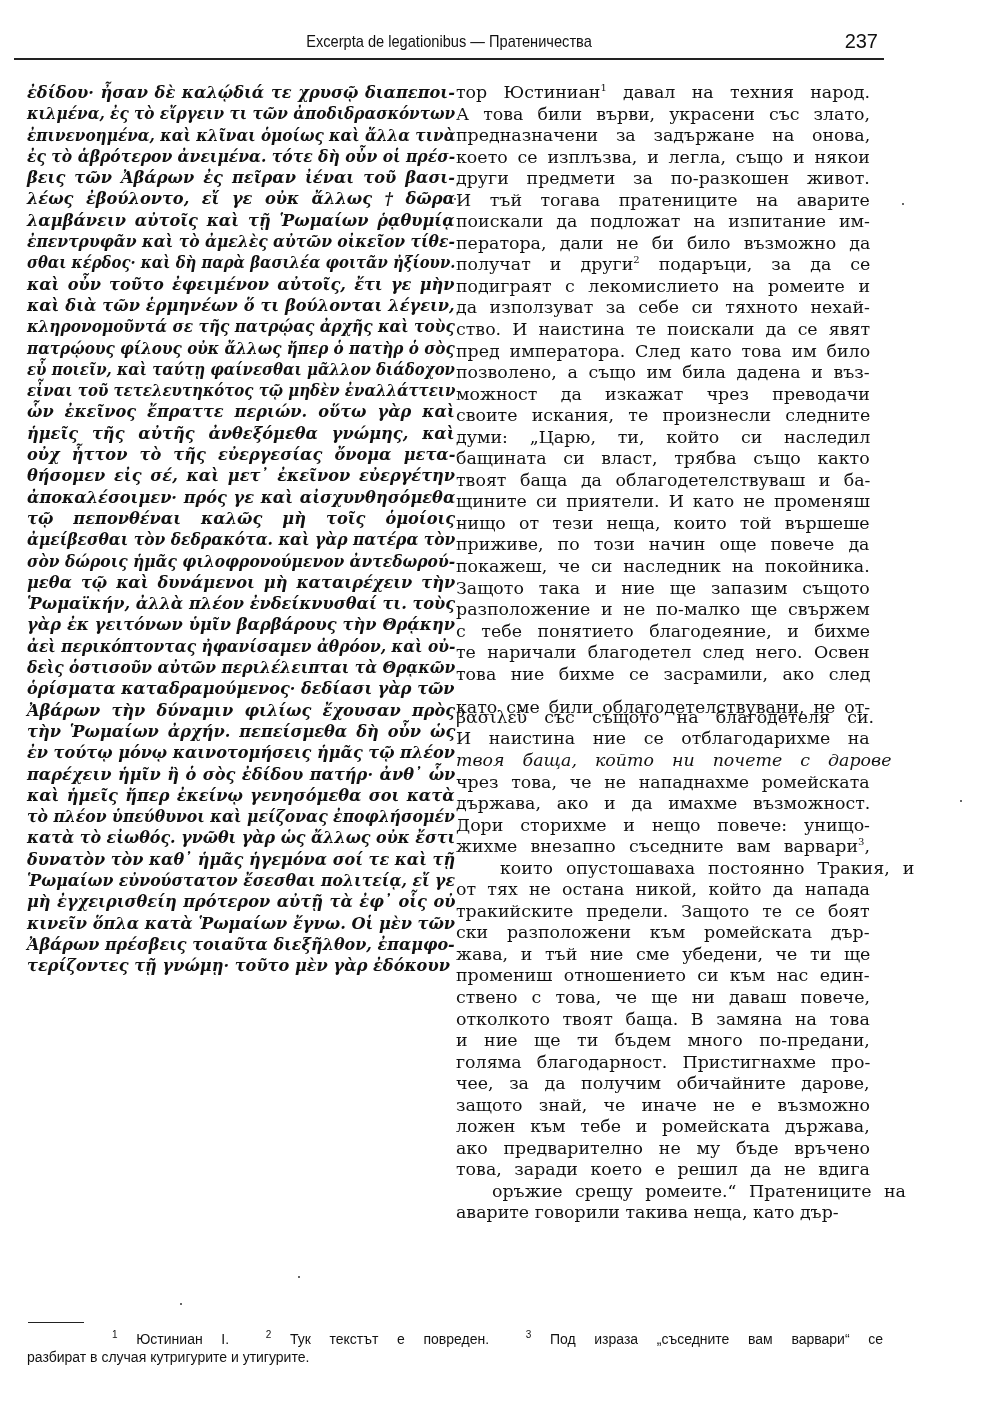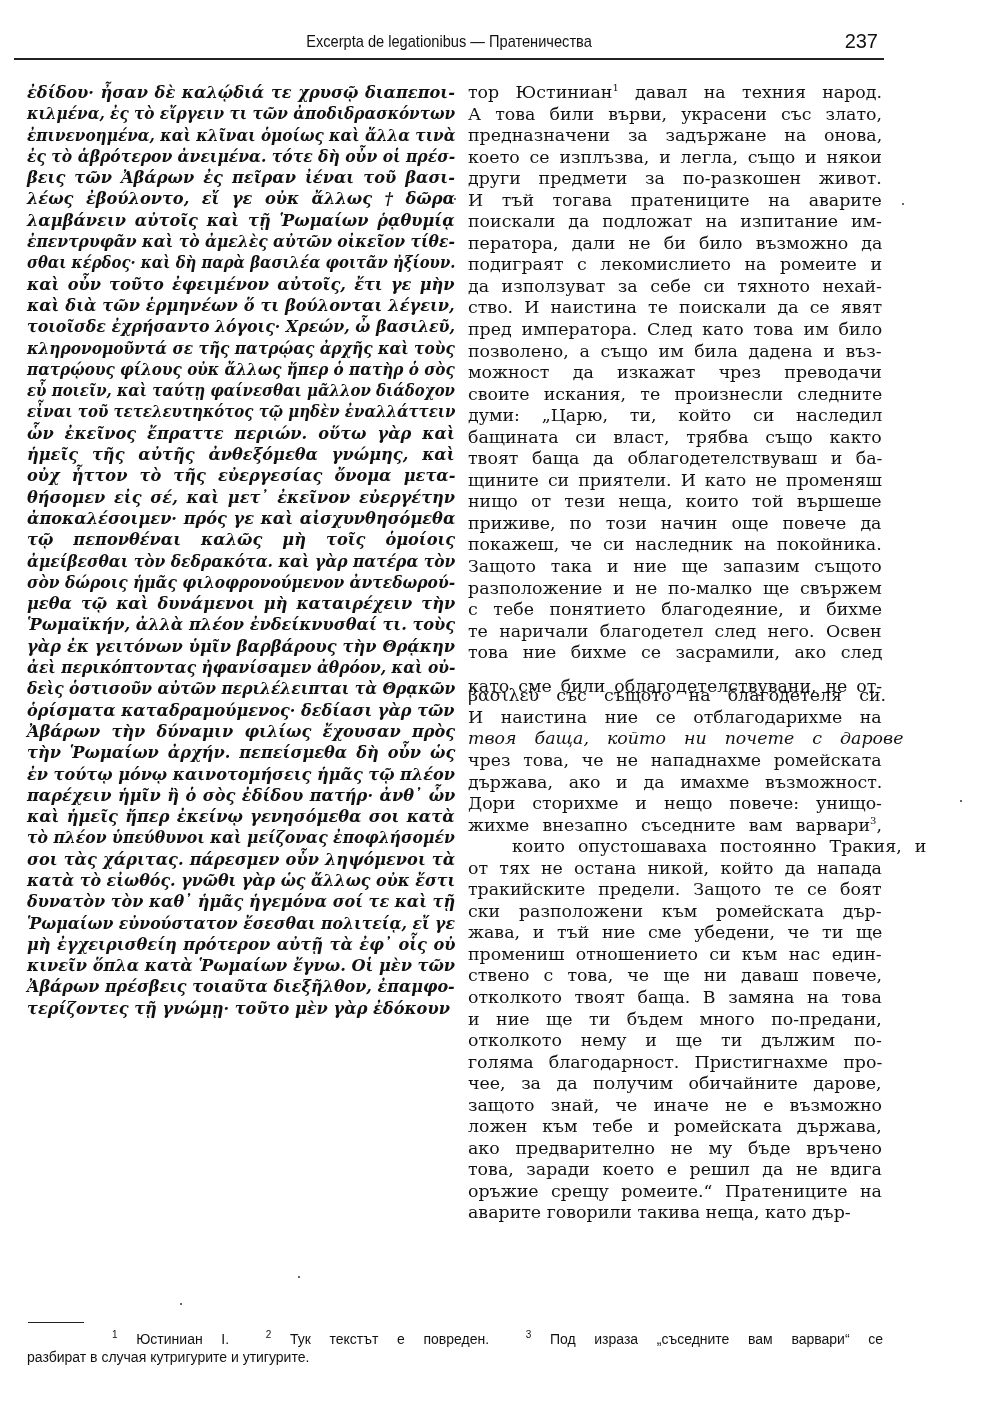--- a/index.html
+++ b/index.html
@@ -19,21 +19,21 @@
     }
     .col {
       position: absolute; top: 82px;
     }
     .col-greek {
       left: 27px; width: 428px;
       font-family: "DejaVu Serif", serif; font-style: italic; font-weight: bold;
       font-size: 16.2px;
     }
     .col-bg {
-      left: 468px; width: 414px;
+      left: 456px; width: 414px;
       font-family: "DejaVu Serif", serif; font-size: 17.4px;
     }
     .line {
       height: 21.3px; line-height: 21.3px; white-space: nowrap;
       text-align: justify; text-align-last: justify; overflow: visible;
     }
     .col-bg .line { height: 21.55px; line-height: 21.55px; }
     .line.last { text-align-last: left; }
     .footnote-rule {
       position: absolute; left: 28px; top: 1322px; width: 56px; height: 0;
@@ -62,21 +62,20 @@
     <div class="line"><span style="display: inline-block; white-space: nowrap; transform-origin: left center; transform: scaleX(0.944812);">κιλμένα, ἐς τὸ εἴργειν τι τῶν ἀποδιδρασκόντων</span></div>
     <div class="line"><span style="display: inline-block; white-space: nowrap; transform-origin: left center; transform: scaleX(0.944812);">ἐπινενοημένα, καὶ κλῖναι ὁμοίως καὶ ἄλλα τινὰ</span></div>
     <div class="line"><span style="display: inline-block; white-space: nowrap; transform-origin: left center; transform: scaleX(0.961798);">ἐς τὸ ἁβρότερον ἀνειμένα. τότε δὴ οὖν οἱ πρέσ-</span></div>
     <div class="line"><span style="display: inline-block; white-space: nowrap; word-spacing: 3.42857px;">βεις τῶν Ἀβάρων ἐς πεῖραν ἰέναι τοῦ βασι-</span></div>
     <div class="line"><span style="display: inline-block; white-space: nowrap; word-spacing: 6.85714px;">λέως ἐβούλοντο, εἴ γε οὐκ ἄλλως † δῶρα</span></div>
     <div class="line"><span style="display: inline-block; white-space: nowrap; word-spacing: 3.2px;">λαμβάνειν αὐτοῖς καὶ τῇ Ῥωμαίων ῥᾳθυμίᾳ</span></div>
     <div class="line"><span style="display: inline-block; white-space: nowrap; transform-origin: left center; transform: scaleX(0.961798);">ἐπεντρυφᾶν καὶ τὸ ἀμελὲς αὐτῶν οἰκεῖον τίθε-</span></div>
     <div class="line"><span style="display: inline-block; white-space: nowrap; transform-origin: left center; transform: scaleX(0.916488);">σθαι κέρδος· καὶ δὴ παρὰ βασιλέα φοιτᾶν ἠξίουν.</span></div>
     <div class="line"><span style="display: inline-block; white-space: nowrap; word-spacing: 2.57143px;">καὶ οὖν τοῦτο ἐφειμένον αὐτοῖς, ἔτι γε μὴν</span></div>
     <div class="line"><span style="display: inline-block; white-space: nowrap; word-spacing: 0.285714px;">καὶ διὰ τῶν ἑρμηνέων ὅ τι βούλονται λέγειν,</span></div>
-    <div class="line"><span style="display: inline-block; white-space: nowrap; transform-origin: left center; transform: scaleX(0.977169);">τοιοῖσδε ἐχρήσαντο λόγοις· Χρεών, ὦ βασιλεῦ,</span></div>
     <div class="line"><span style="display: inline-block; white-space: nowrap; transform-origin: left center; transform: scaleX(0.951111);">κληρονομοῦντά σε τῆς πατρῴας ἀρχῆς καὶ τοὺς</span></div>
     <div class="line"><span style="display: inline-block; white-space: nowrap; transform-origin: left center; transform: scaleX(0.940659);">πατρῴους φίλους οὐκ ἄλλως ἤπερ ὁ πατὴρ ὁ σὸς</span></div>
     <div class="line"><span style="display: inline-block; white-space: nowrap; transform-origin: left center; transform: scaleX(0.924406);">εὖ ποιεῖν, καὶ ταύτῃ φαίνεσθαι μᾶλλον διάδοχον</span></div>
     <div class="line"><span style="display: inline-block; white-space: nowrap; transform-origin: left center; transform: scaleX(0.926407);">εἶναι τοῦ τετελευτηκότος τῷ μηδὲν ἐναλλάττειν</span></div>
     <div class="line"><span style="display: inline-block; white-space: nowrap; word-spacing: 5.33333px;">ὧν ἐκεῖνος ἔπραττε περιών. οὕτω γὰρ καὶ</span></div>
     <div class="line"><span style="display: inline-block; white-space: nowrap; word-spacing: 8.2px;">ἡμεῖς τῆς αὐτῆς ἀνθεξόμεθα γνώμης, καὶ</span></div>
     <div class="line"><span style="display: inline-block; white-space: nowrap; word-spacing: 6.5px;">οὐχ ἧττον τὸ τῆς εὐεργεσίας ὄνομα μετα-</span></div>
     <div class="line"><span style="display: inline-block; white-space: nowrap; word-spacing: 3.16667px;">θήσομεν εἰς σέ, καὶ μετ᾽ ἐκεῖνον εὐεργέτην</span></div>
     <div class="line"><span style="display: inline-block; white-space: nowrap; word-spacing: 1px;">ἀποκαλέσοιμεν· πρός γε καὶ αἰσχυνθησόμεθα</span></div>
     <div class="line"><span style="display: inline-block; white-space: nowrap; word-spacing: 14.4px;">τῷ πεπονθέναι καλῶς μὴ τοῖς ὁμοίοις</span></div>
@@ -87,38 +86,38 @@
     <div class="line"><span style="display: inline-block; white-space: nowrap; word-spacing: 0.333333px;">γὰρ ἐκ γειτόνων ὑμῖν βαρβάρους τὴν Θρᾴκην</span></div>
     <div class="line"><span style="display: inline-block; white-space: nowrap; transform-origin: left center; transform: scaleX(0.955357);">ἀεὶ περικόπτοντας ἠφανίσαμεν ἀθρόον, καὶ οὐ-</span></div>
     <div class="line"><span style="display: inline-block; white-space: nowrap; transform-origin: left center; transform: scaleX(0.957494);">δεὶς ὁστισοῦν αὐτῶν περιλέλειπται τὰ Θρᾳκῶν</span></div>
     <div class="line"><span style="display: inline-block; white-space: nowrap; transform-origin: left center; transform: scaleX(0.995349);">ὁρίσματα καταδραμούμενος· δεδίασι γὰρ τῶν</span></div>
     <div class="line"><span style="display: inline-block; white-space: nowrap; word-spacing: 5.6px;">Ἀβάρων τὴν δύναμιν φιλίως ἔχουσαν πρὸς</span></div>
     <div class="line"><span style="display: inline-block; white-space: nowrap; word-spacing: 3.33333px;">τὴν Ῥωμαίων ἀρχήν. πεπείσμεθα δὴ οὖν ὡς</span></div>
     <div class="line"><span style="display: inline-block; white-space: nowrap; transform-origin: left center; transform: scaleX(0.995349);">ἐν τούτῳ μόνῳ καινοτομήσεις ἡμᾶς τῷ πλέον</span></div>
     <div class="line"><span style="display: inline-block; white-space: nowrap; word-spacing: 0.875px;">παρέχειν ἡμῖν ἢ ὁ σὸς ἐδίδου πατήρ· ἀνθ᾽ ὧν</span></div>
     <div class="line"><span style="display: inline-block; white-space: nowrap; word-spacing: 1.66667px;">καὶ ἡμεῖς ἤπερ ἐκείνῳ γενησόμεθα σοι κατὰ</span></div>
     <div class="line"><span style="display: inline-block; white-space: nowrap; transform-origin: left center; transform: scaleX(0.96614);">τὸ πλέον ὑπεύθυνοι καὶ μείζονας ἐποφλήσομέν</span></div>
-    <div class="line"><span style="display: inline-block; white-space: nowrap; word-spacing: 0.5px;">σοι τὰς χάριτας. πάρεσμεν οὖν ληψόμενοι τὰ</span></div>
     <div class="line"><span style="display: inline-block; white-space: nowrap; transform-origin: left center; transform: scaleX(0.983908);">κατὰ τὸ εἰωθός. γνῶθι γὰρ ὡς ἄλλως οὐκ ἔστι</span></div>
     <div class="line"><span style="display: inline-block; white-space: nowrap; transform-origin: left center; transform: scaleX(0.993039);">δυνατὸν τὸν καθ᾽ ἡμᾶς ἡγεμόνα σοί τε καὶ τῇ</span></div>
     <div class="line"><span style="display: inline-block; white-space: nowrap; transform-origin: left center; transform: scaleX(0.970522);">Ῥωμαίων εὐνούστατον ἔσεσθαι πολιτείᾳ, εἴ γε</span></div>
     <div class="line"><span style="display: inline-block; white-space: nowrap; word-spacing: 0.857143px;">μὴ ἐγχειρισθείη πρότερον αὐτῇ τὰ ἐφ᾽ οἷς οὐ</span></div>
     <div class="line"><span style="display: inline-block; white-space: nowrap; word-spacing: 0px;">κινεῖν ὅπλα κατὰ Ῥωμαίων ἔγνω. Οἱ μὲν τῶν</span></div>
     <div class="line"><span style="display: inline-block; white-space: nowrap; transform-origin: left center; transform: scaleX(0.988453);">Ἀβάρων πρέσβεις τοιαῦτα διεξῆλθον, ἐπαμφο-</span></div>
     <div class="line last"><span style="display: inline-block; white-space: nowrap;">τερίζοντες τῇ γνώμῃ· τοῦτο μὲν γὰρ ἐδόκουν</span></div>
   </div>
 <div class="col col-bg" id="bg-col">
     <div class="line"><span style="display: inline-block; white-space: nowrap; word-spacing: 10.8px;"><span>тор Юстиниан</span><sup>1</sup><span> давал на техния народ.</span></span></div>
     <div class="line"><span style="display: inline-block; white-space: nowrap; word-spacing: 8.5px;"><span>А това били върви, украсени със злато,</span></span></div>
     <div class="line"><span style="display: inline-block; white-space: nowrap; word-spacing: 12.25px;"><span>предназначени за задържане на онова,</span></span></div>
     <div class="line"><span style="display: inline-block; white-space: nowrap; word-spacing: 4.28571px;"><span>което се изплъзва, и легла, също и някои</span></span></div>
     <div class="line"><span style="display: inline-block; white-space: nowrap; word-spacing: 12.25px;"><span>други предмети за по-разкошен живот.</span></span></div>
     <div class="line"><span style="display: inline-block; white-space: nowrap; word-spacing: 13px;"><span>И тъй тогава пратениците на аварите</span></span></div>
     <div class="line"><span style="display: inline-block; white-space: nowrap; word-spacing: 7.4px;"><span>поискали да подложат на изпитание им-</span></span></div>
     <div class="line"><span style="display: inline-block; white-space: nowrap; word-spacing: 7.66667px;"><span>ператора, дали не би било възможно да</span></span></div>
+    <div class="line"><span style="display: inline-block; white-space: nowrap; word-spacing: 13.5px;"><span>получат и други</span><sup>2</sup><span> подаръци, за да се</span></span></div>
     <div class="line"><span style="display: inline-block; white-space: nowrap; word-spacing: 8px;"><span>подиграят с лекомислието на ромеите и</span></span></div>
     <div class="line"><span style="display: inline-block; white-space: nowrap; word-spacing: 7px;"><span>да използуват за себе си тяхното нехай-</span></span></div>
     <div class="line"><span style="display: inline-block; white-space: nowrap; word-spacing: 5.57143px;"><span>ство. И наистина те поискали да се явят</span></span></div>
     <div class="line"><span style="display: inline-block; white-space: nowrap; word-spacing: 4.33333px;"><span>пред императора. След като това им било</span></span></div>
     <div class="line"><span style="display: inline-block; white-space: nowrap; word-spacing: 5.14286px;"><span>позволено, а също им била дадена и въз-</span></span></div>
     <div class="line"><span style="display: inline-block; white-space: nowrap; word-spacing: 17.75px;"><span>можност да изкажат чрез преводачи</span></span></div>
     <div class="line"><span style="display: inline-block; white-space: nowrap; word-spacing: 8.75px;"><span>своите искания, те произнесли следните</span></span></div>
     <div class="line"><span style="display: inline-block; white-space: nowrap; word-spacing: 16.2px;"><span>думи: „Царю, ти, който си наследил</span></span></div>
     <div class="line"><span style="display: inline-block; white-space: nowrap; word-spacing: 11.2px;"><span>бащината си власт, трябва също както</span></span></div>
     <div class="line"><span style="display: inline-block; white-space: nowrap; word-spacing: 8px;"><span>твоят баща да облагодетелствуваш и ба-</span></span></div>
@@ -141,28 +140,27 @@
     <div class="line"><span style="display: inline-block; white-space: nowrap; word-spacing: 7.75px;"><span>жихме внезапно съседните вам варвари</span><sup>3</sup><span>,</span></span></div>
     <div class="line"><span style="display: inline-block; white-space: nowrap; word-spacing: 7.5px; margin-left: 44px;"><span>които опустошаваха постоянно Тракия, и</span></span></div>
     <div class="line"><span style="display: inline-block; white-space: nowrap; word-spacing: 5.71429px;"><span>от тях не остана никой, който да напада</span></span></div>
     <div class="line"><span style="display: inline-block; white-space: nowrap; word-spacing: 7.4px;"><span>тракийските предели. Защото те се боят</span></span></div>
     <div class="line"><span style="display: inline-block; white-space: nowrap; word-spacing: 13.25px;"><span>ски разположени към ромейската дър-</span></span></div>
     <div class="line"><span style="display: inline-block; white-space: nowrap; word-spacing: 7.125px;"><span>жава, и тъй ние сме убедени, че ти ще</span></span></div>
     <div class="line"><span style="display: inline-block; white-space: nowrap; word-spacing: 5.8px;"><span>промениш отношението си към нас един-</span></span></div>
     <div class="line"><span style="display: inline-block; white-space: nowrap; word-spacing: 8.57143px;"><span>ствено с това, че ще ни даваш повече,</span></span></div>
     <div class="line"><span style="display: inline-block; white-space: nowrap; word-spacing: 7px;"><span>отколкото твоят баща. В замяна на това</span></span></div>
     <div class="line"><span style="display: inline-block; white-space: nowrap; word-spacing: 11px;"><span>и ние ще ти бъдем много по-предани,</span></span></div>
-    <div class="line"><span style="display: inline-block; white-space: nowrap; word-spacing: 13.3333px;"><span>отколкото нему и ще ти дължим по-</span></span></div>
     <div class="line"><span style="display: inline-block; white-space: nowrap; word-spacing: 9.66667px;"><span>голяма благодарност. Пристигнахме про-</span></span></div>
     <div class="line"><span style="display: inline-block; white-space: nowrap; word-spacing: 10px;"><span>чее, за да получим обичайните дарове,</span></span></div>
     <div class="line"><span style="display: inline-block; white-space: nowrap; word-spacing: 10.6667px;"><span>защото знай, че иначе не е възможно</span></span></div>
     <div class="line"><span style="display: inline-block; white-space: nowrap; word-spacing: 9.2px;"><span>ложен към тебе и ромейската държава,</span></span></div>
     <div class="line"><span style="display: inline-block; white-space: nowrap; word-spacing: 10.2px;"><span>ако предварително не му бъде връчено</span></span></div>
     <div class="line"><span style="display: inline-block; white-space: nowrap; word-spacing: 7px;"><span>това, заради което е решил да не вдига</span></span></div>
-    <div class="line"><span style="display: inline-block; white-space: nowrap; word-spacing: 7px;"><span>оръжие срещу ромеите.“ Пратениците на</span></span></div>
+    <div class="line"><span style="display: inline-block; white-space: nowrap; word-spacing: 7px; margin-left: 36px;"><span>оръжие срещу ромеите.“ Пратениците на</span></span></div>
     <div class="line last"><span style="display: inline-block; white-space: nowrap;"><span>аварите говорили такива неща, като дър-</span></span></div>
   </div>
 
 <div class="footnote-rule"></div>
 <div class="footnotes" id="footnotes">
   <div class="fn-line1">
     <span><sup>1</sup> <span>Юстиниан I.</span></span><span class="fn-gap"></span>
     <span><sup>2</sup> <span>Тук текстът е повреден.</span></span><span class="fn-gap"></span>
     <span><sup>3</sup> <span>Под израза „съседните вам варвари“ се</span></span>
   </div>

